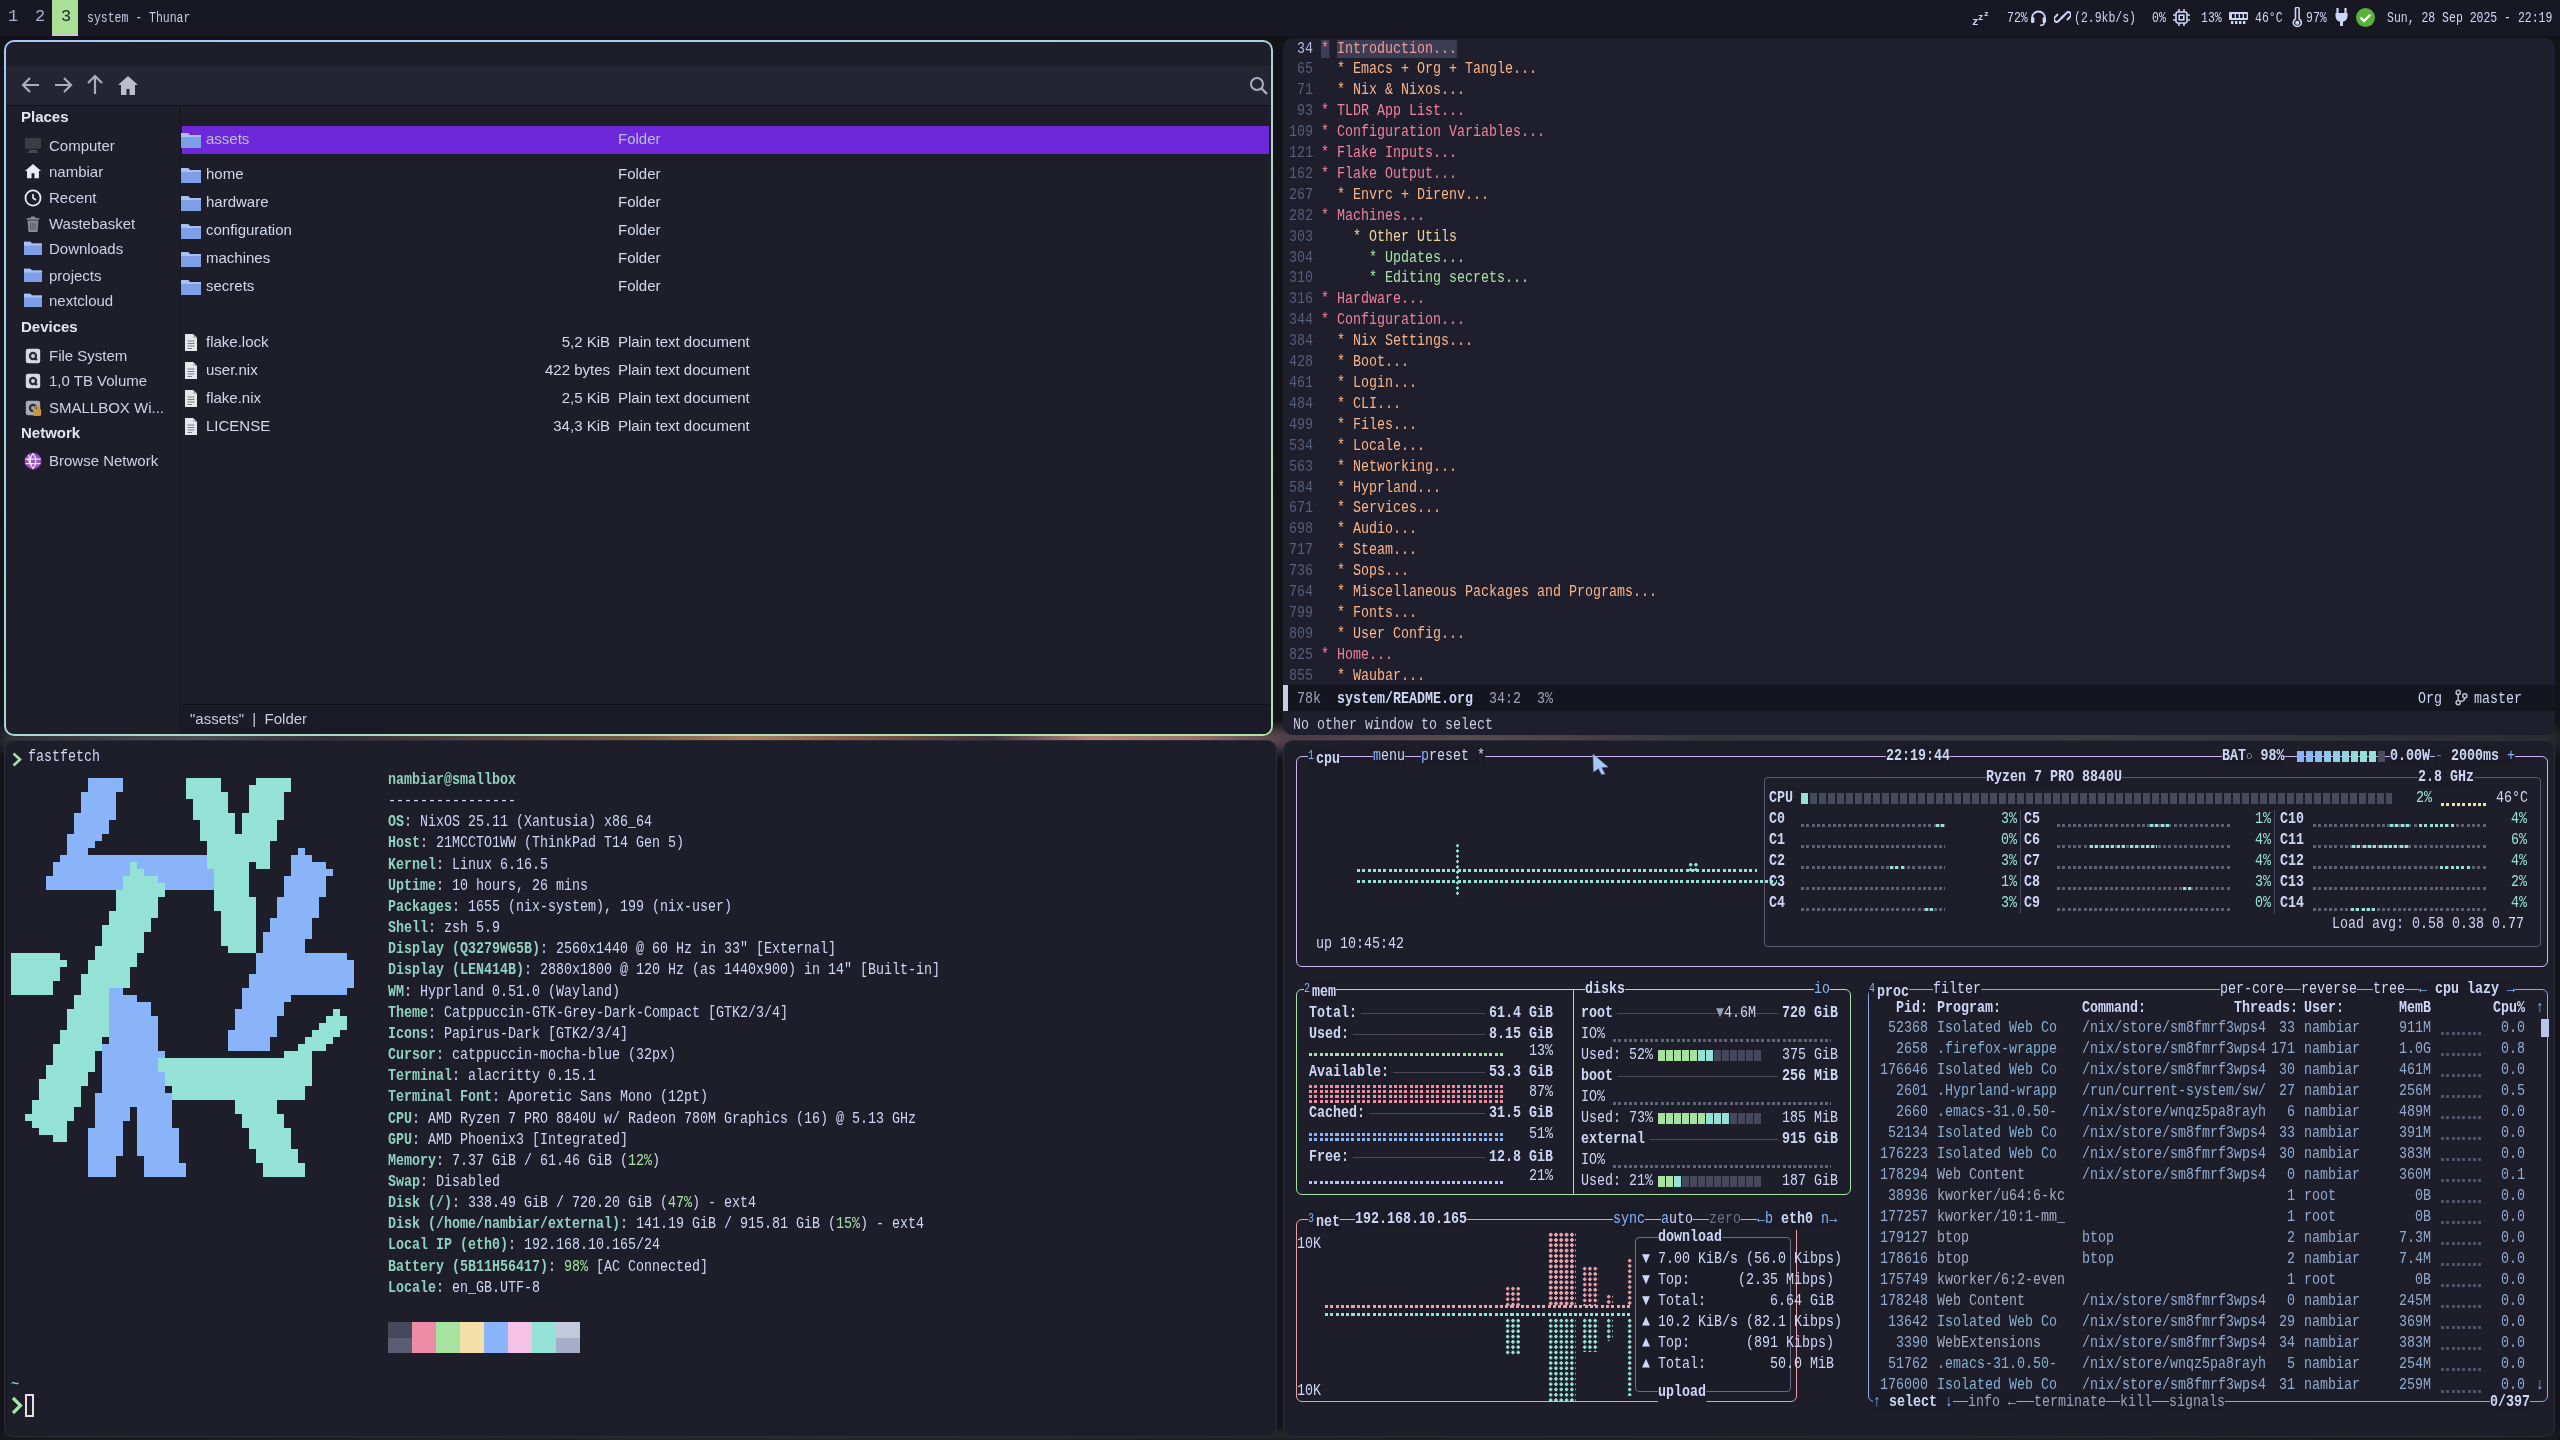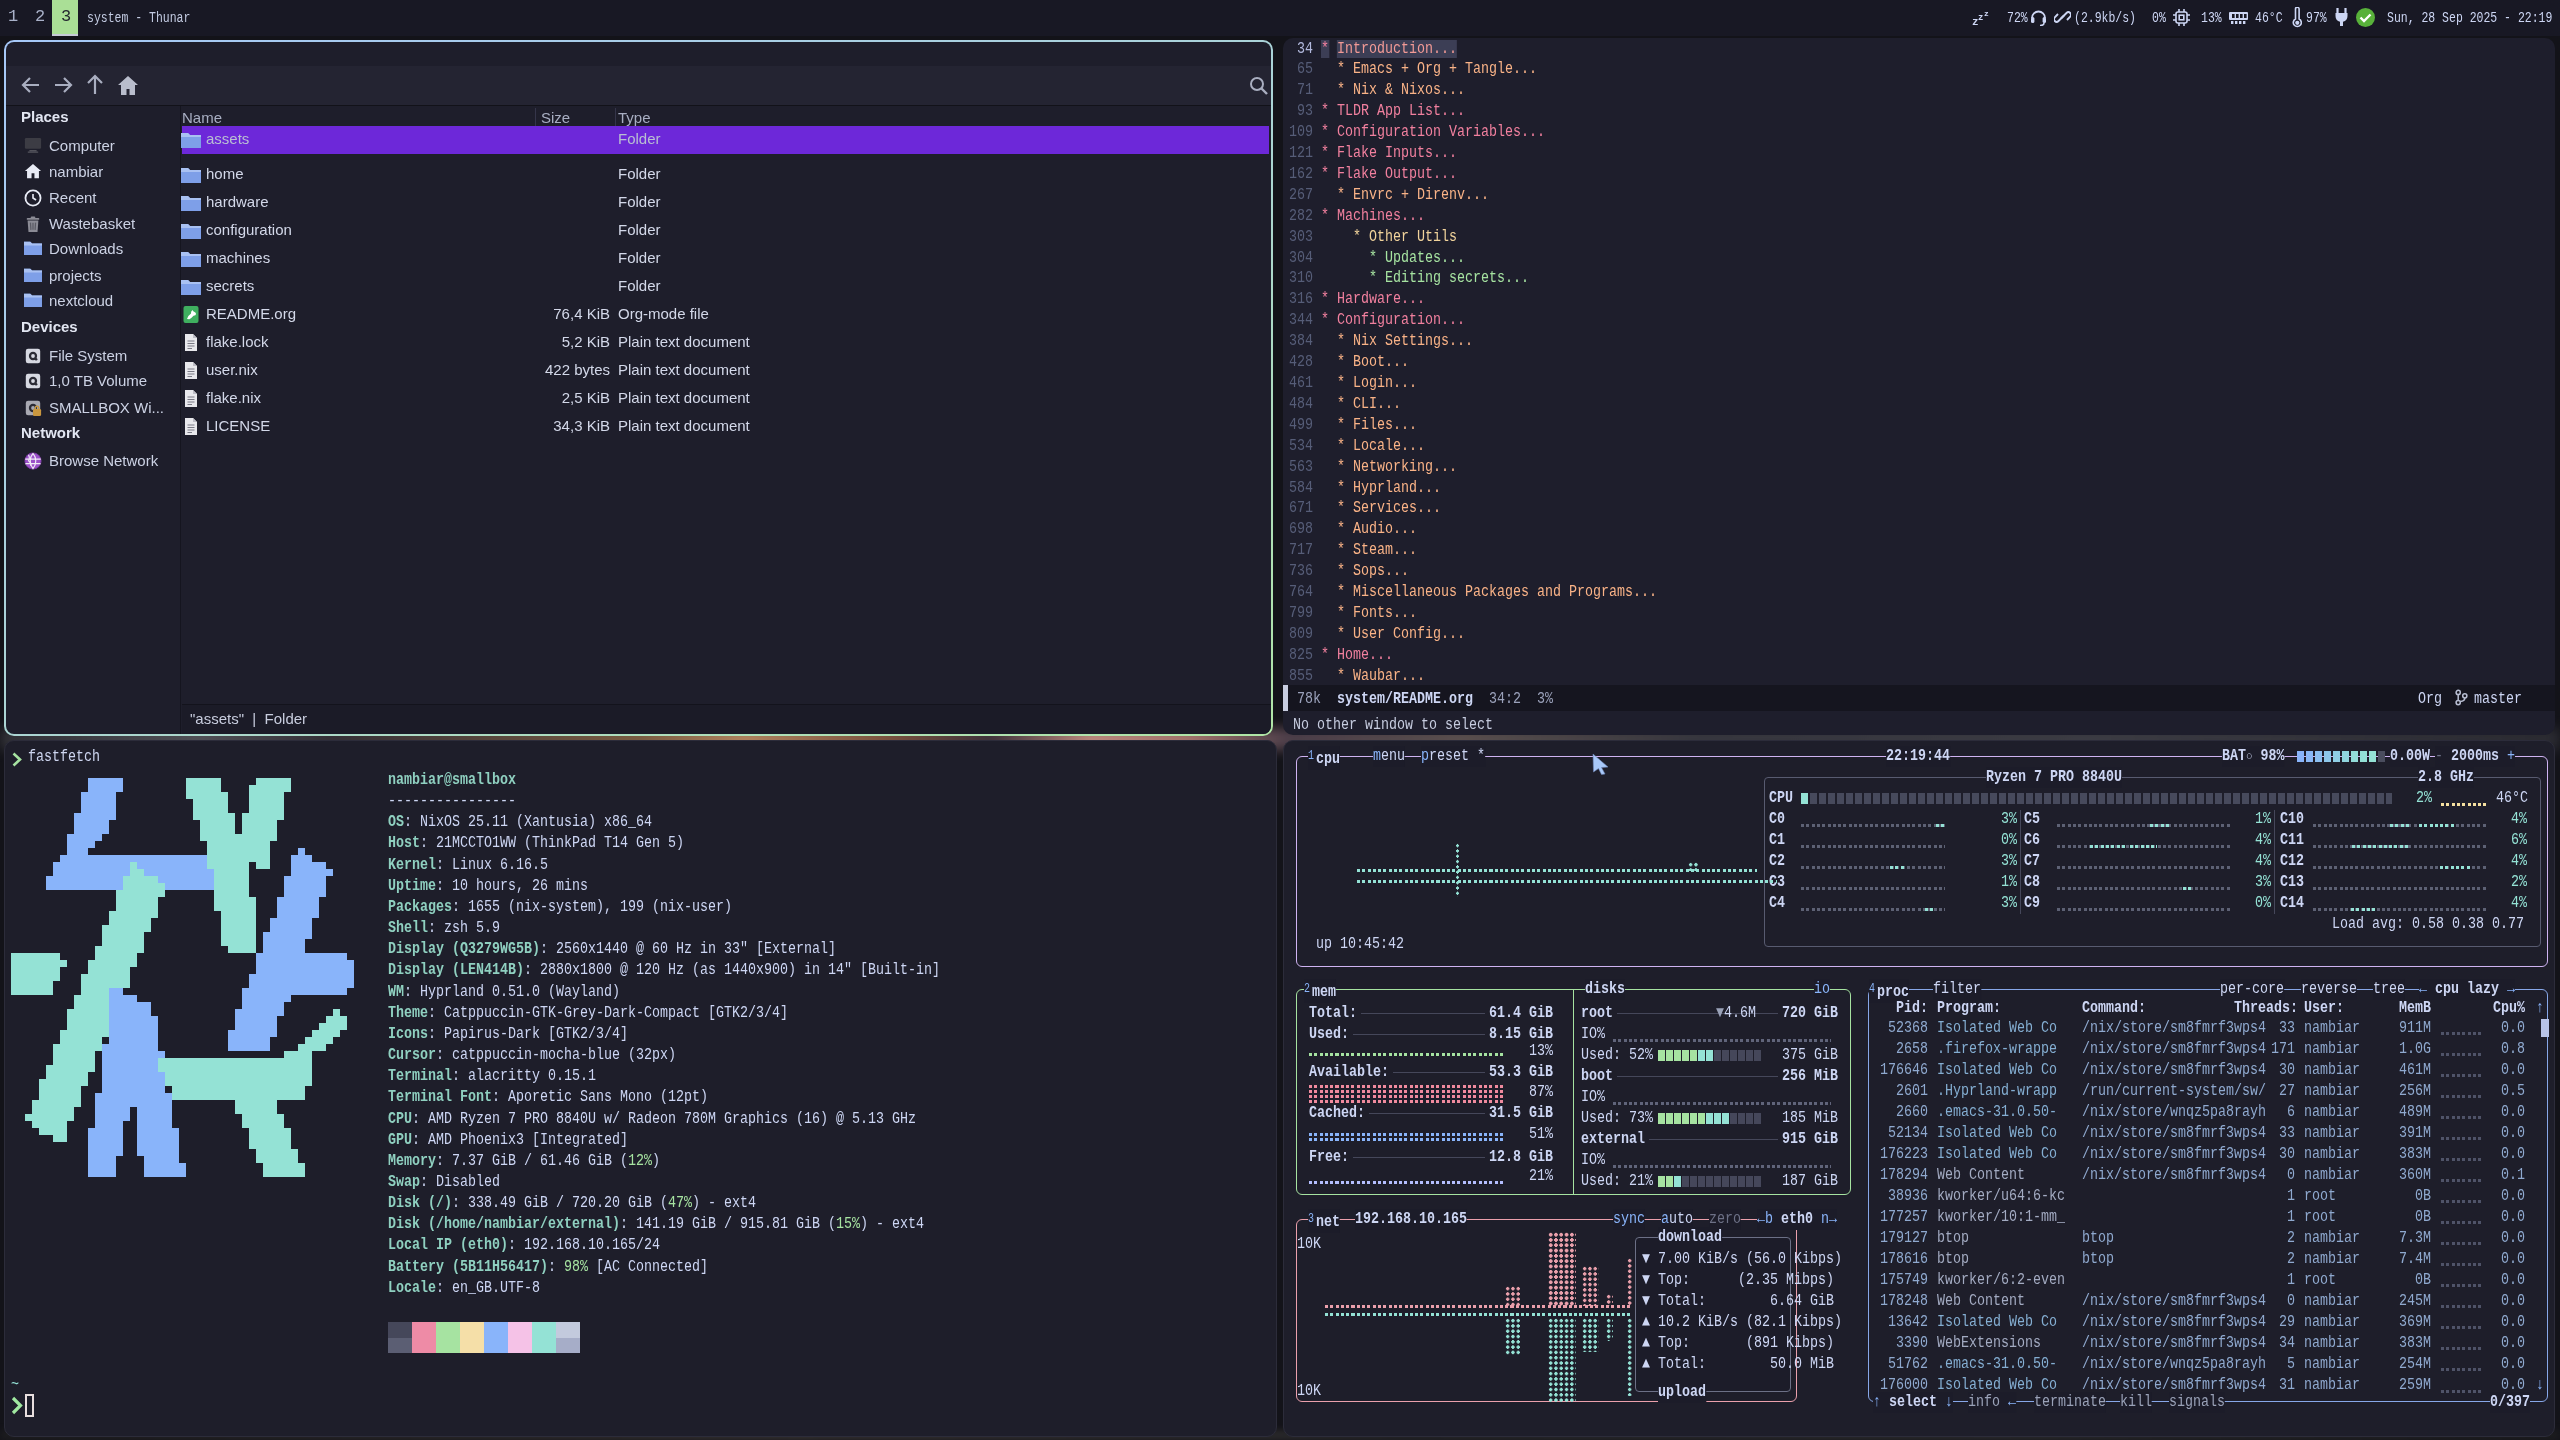--- a/index.html
+++ b/index.html
@@ -199,27 +199,20 @@
         <div class="sitem" style="top:293px">SMALLBOX Wi...</div>
         <div class="shead" style="top:318px">Network</div>
         <div class="sic" style="top:346px"><svg viewBox="0 0 20 20">
             <circle cx="10" cy="10" r="9" fill="#9b51c9"></circle>
             <circle cx="10" cy="10" r="9" fill="none" stroke="#7a3aa2" stroke-width="1"></circle>
             <path d="M10 1.6 a13 13 0 0 0 0 16.8 a13 13 0 0 0 0 -16.8 M1.3 8 h17.4 M1.6 13 h16.8" stroke="#f2ecf7" stroke-width="1.3" fill="none"></path>
             <path d="M5 3 q2 3.4 0 6.8 q3 2 2.6 5.6" stroke="#f2ecf7" stroke-width="1.2" fill="none"></path>
           </svg></div>
         <div class="sitem" style="top:346px">Browse Network</div>
       </div>
-<div class="lhead">
-        <span style="position:absolute;left:0px;top:3px">Name</span>
-        <span style="position:absolute;left:359px;top:3px">Size</span>
-        <span style="position:absolute;left:436px;top:3px">Type</span>
-<div style="position:absolute;left:353px;top:2px;width:1px;height:20px;background:#35354a"></div>
-<div style="position:absolute;left:433px;top:2px;width:1px;height:20px;background:#35354a"></div>
-      </div>
 <div class="row" style="top:84px;background:#6d28d9;color:#b9bfd2">
         <div class="ric"><svg viewBox="0 0 20 17">
             <path d="M0 2 h7 l2 2 h11 v13 h-20 z" fill="#7e9fe8"></path>
             <path d="M0 2 h7 l2 2 h11 v2 h-20 z" fill="#a9c1f2"></path>
           </svg></div>
         <div class="rname">assets</div>
         <div class="rsize"></div>
         <div class="rtype">Folder</div>
       </div>
       <div class="row" style="top:119px;color:#d3d8e9">
@@ -259,29 +252,20 @@
         <div class="rtype">Folder</div>
       </div>
       <div class="row" style="top:231px;color:#d3d8e9">
         <div class="ric"><svg viewBox="0 0 20 17">
             <path d="M0 2 h7 l2 2 h11 v13 h-20 z" fill="#7e9fe8"></path>
             <path d="M0 2 h7 l2 2 h11 v2 h-20 z" fill="#a9c1f2"></path>
           </svg></div>
         <div class="rname">secrets</div>
         <div class="rsize"></div>
         <div class="rtype">Folder</div>
-      </div>
-      <div class="row" style="top:259px;color:#d3d8e9">
-        <div class="ric"><svg viewBox="0 0 20 17">
-            <rect x="2.5" y="0" width="15" height="17" rx="2" fill="#3faf5f"></rect>
-            <path d="M6 13 q1.5 -4 4 -5.5 q-0.5 -2 1.5 -3.5 q0.5 1.5 2 2 q1.5 0.3 1.5 2 q0 1.5 -2.5 1.8 q-2.5 3 -4.2 3.4 z" fill="#fff"></path>
-          </svg></div>
-        <div class="rname">README.org</div>
-        <div class="rsize">76,4 KiB</div>
-        <div class="rtype">Org-mode file</div>
       </div>
       <div class="row" style="top:287px;color:#d3d8e9">
         <div class="ric"><svg viewBox="0 0 20 17">
             <path d="M4 0 h8 l4 4 v13 h-12 z" fill="#e8e8ec"></path>
             <path d="M12 0 l4 4 h-4 z" fill="#bdbdc6"></path>
             <g stroke="#7a7a85" stroke-width="1.2">
               <path d="M6.5 7 h7 M6.5 9.5 h7 M6.5 12 h7 M6.5 14.5 h4.5"></path>
             </g>
           </svg></div>
         <div class="rname">flake.lock</div>

